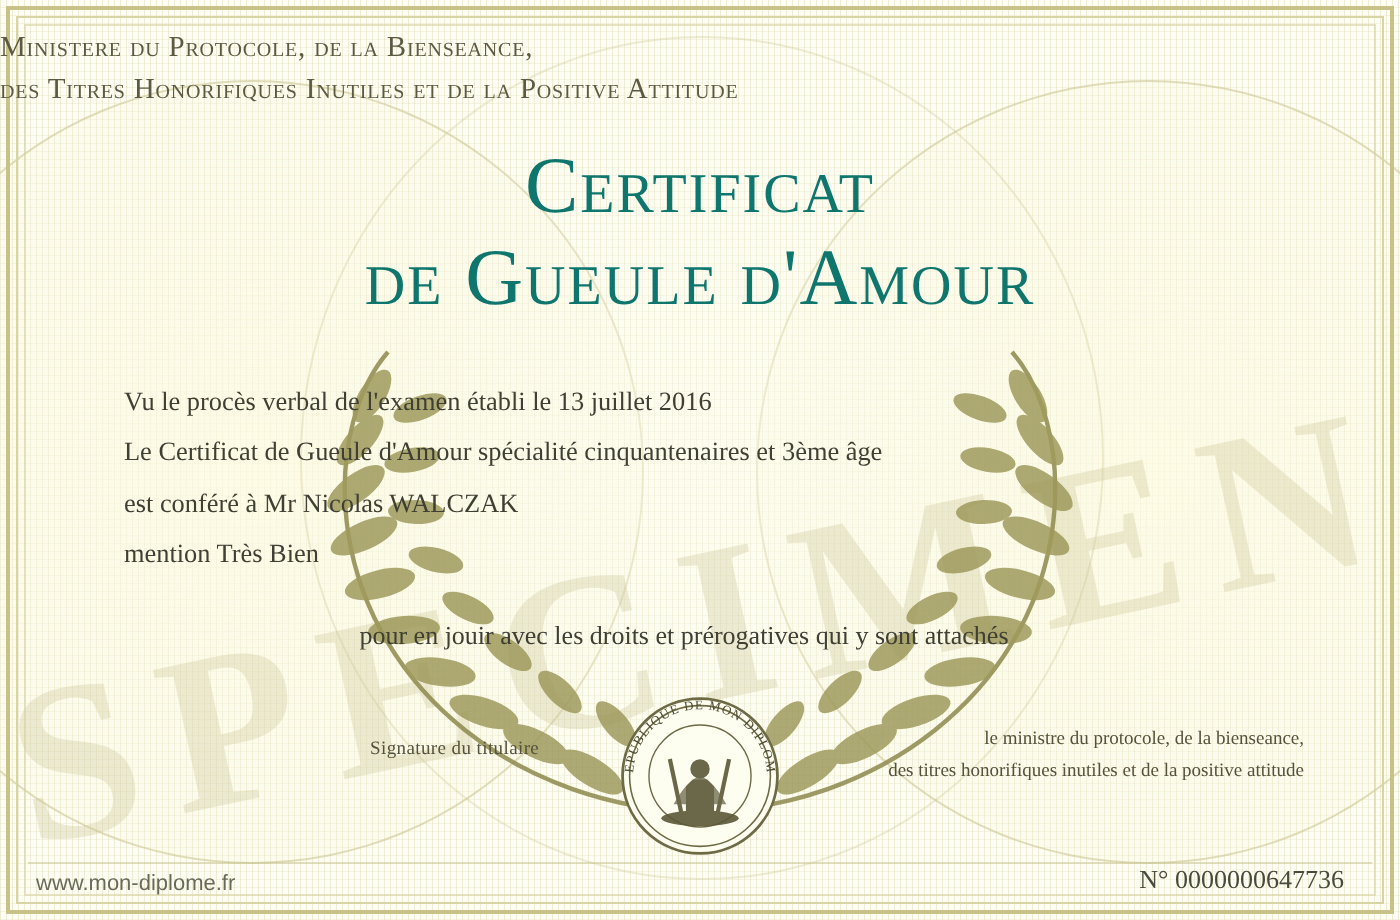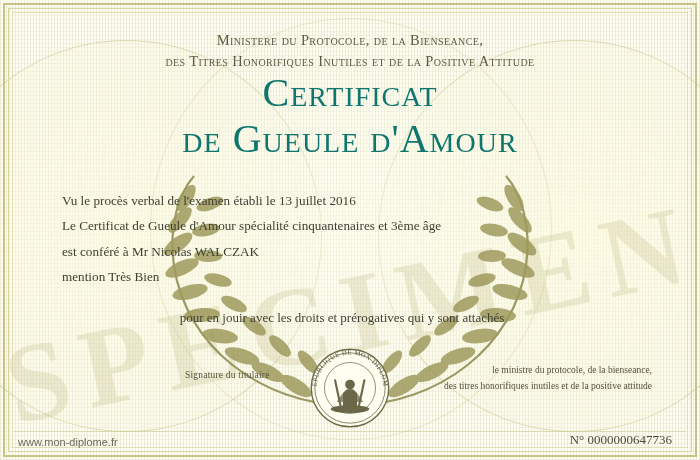--- a/index.html
+++ b/index.html
@@ -100,27 +100,25 @@
 
   
   .content {
     position: absolute;
     inset: 0;
   }
   .ministry {
     position: absolute;
     left: 0; right: 0;
     top: 14px;
-    text-align: center;
     font-variant: small-caps;
     font-size: 14.5px;
     letter-spacing: 0.4px;
     color: #5d5a43;
     line-height: 1.45;
-    margin-top: 16px;
   }
   .ministry .line2 { font-size: 14.5px; }
 
   .title {
     position: absolute;
     left: 0; right: 0;
     top: 70px;
     text-align: center;
     font-size: 40px;
     font-variant: small-caps;

